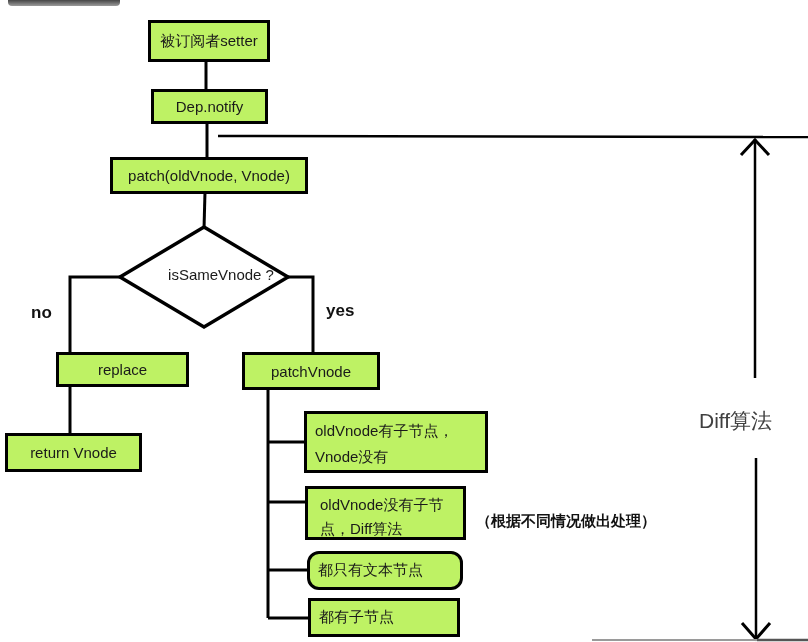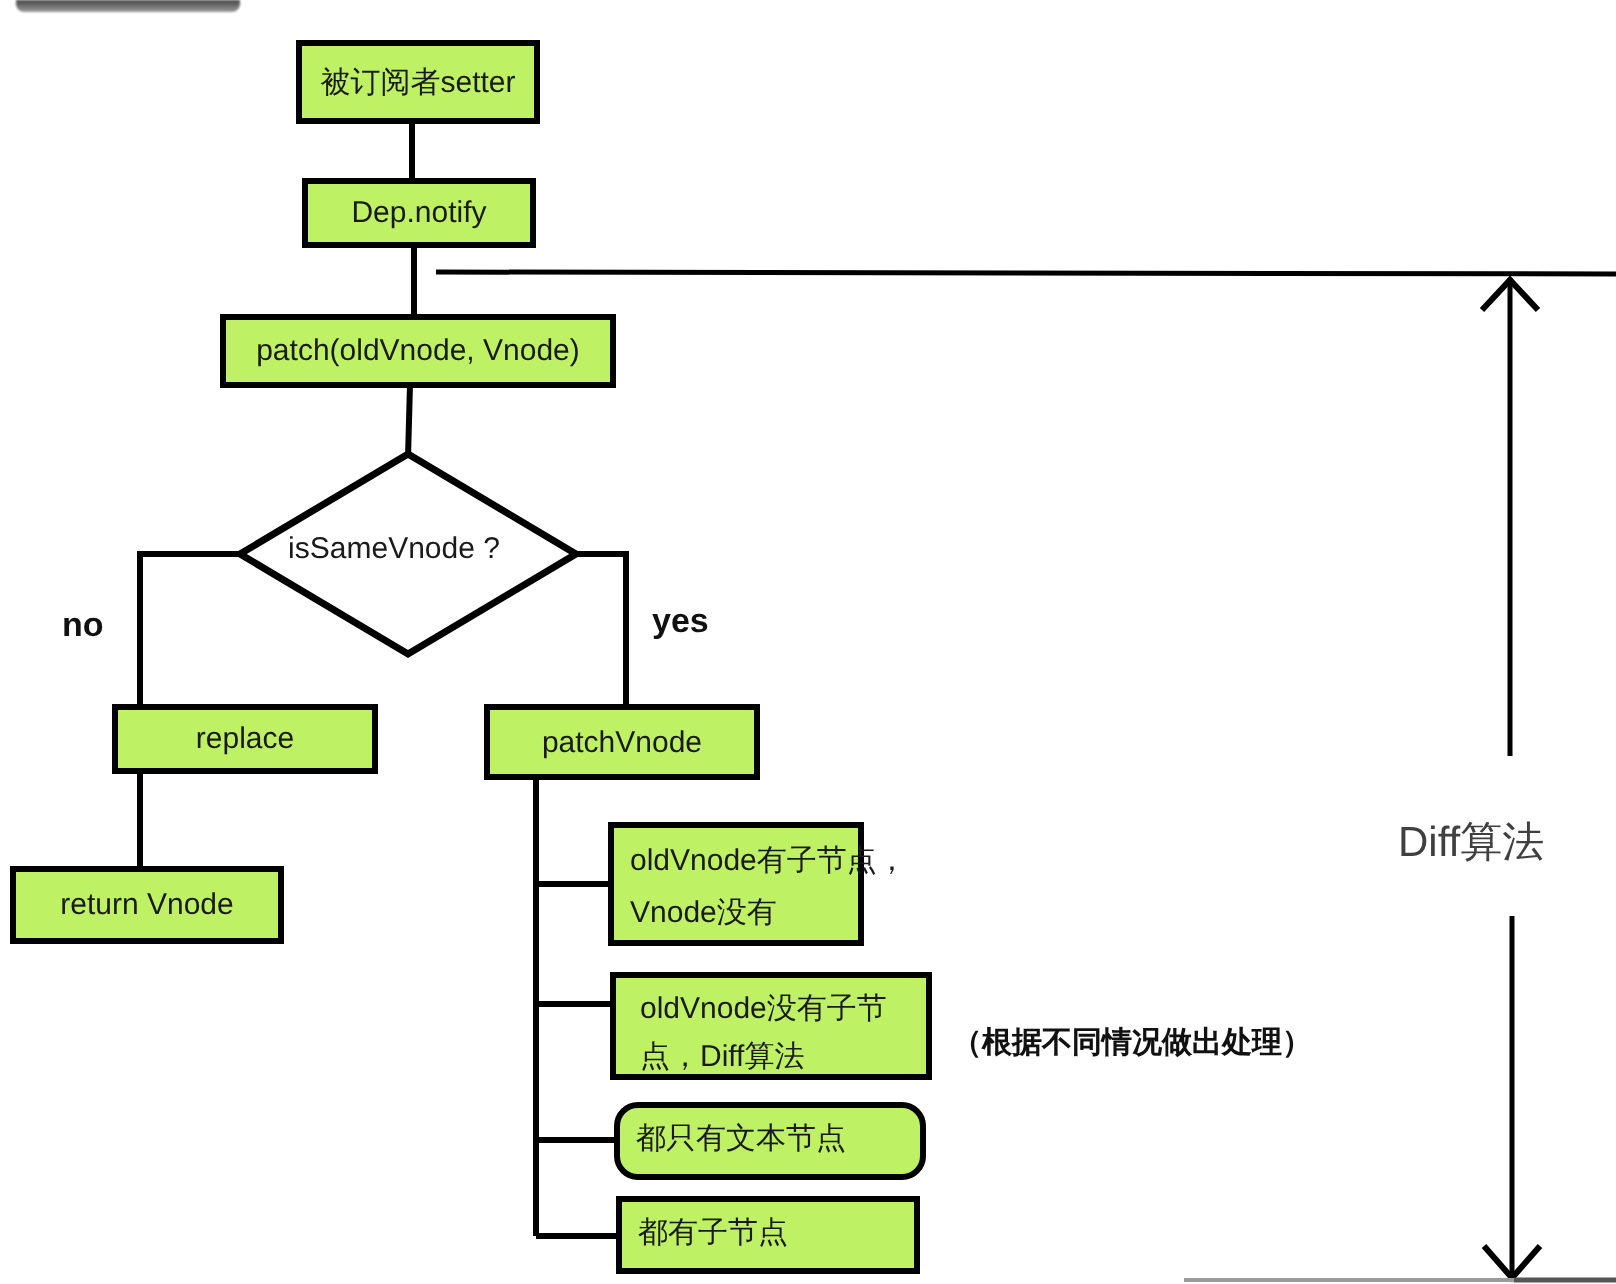--- a/index.html
+++ b/index.html
@@ -38,21 +38,21 @@
   }
   .label{
     position:absolute;
     font-size:17px;
     font-weight:600;
     color:#111;
     white-space:nowrap;
   }
   #decision-label{
     position:absolute;
-    left:132px;top:266px;width:130px;
+    left:156px;top:266px;width:130px;
     text-align:center;
     font-size:15px;
     color:#1a1a1a;
   }
   #note-label{
     position:absolute;
     left:476px;top:512px;
     font-size:15px;
     font-weight:bold;
     color:#111;
@@ -123,21 +123,21 @@
 
   <div class="label" style="left:31px;top:303px;">no</div>
   <div class="label" style="left:326px;top:301px;">yes</div>
 
   <div class="box" style="left:13px;top:352px;width:133px;height:35px;margin-left:43px;">replace</div>
 
   <div class="box" style="left:5px;top:433px;width:137px;height:39px;">return Vnode</div>
 
   <div class="box" style="left:242px;top:352px;width:138px;height:38px;">patchVnode</div>
 
-  <div class="box multiline" style="left:304px;top:411px;width:128px;height:62px;">
+  <div class="box multiline" style="left:304px;top:411px;width:184px;height:62px;">
     <span>oldVnode有子节点，</span>
     <span>Vnode没有</span>
   </div>
 
   <div class="box multiline" style="left:305px;top:486px;width:161px;height:54px;line-height:24px;padding-left:12px;">
     <span>oldVnode没有子节</span>
     <span>点，Diff算法</span>
   </div>
 
   <div class="box topleft" style="left:307px;top:551px;width:156px;height:39px;border-radius:12px;">都只有文本节点</div>

